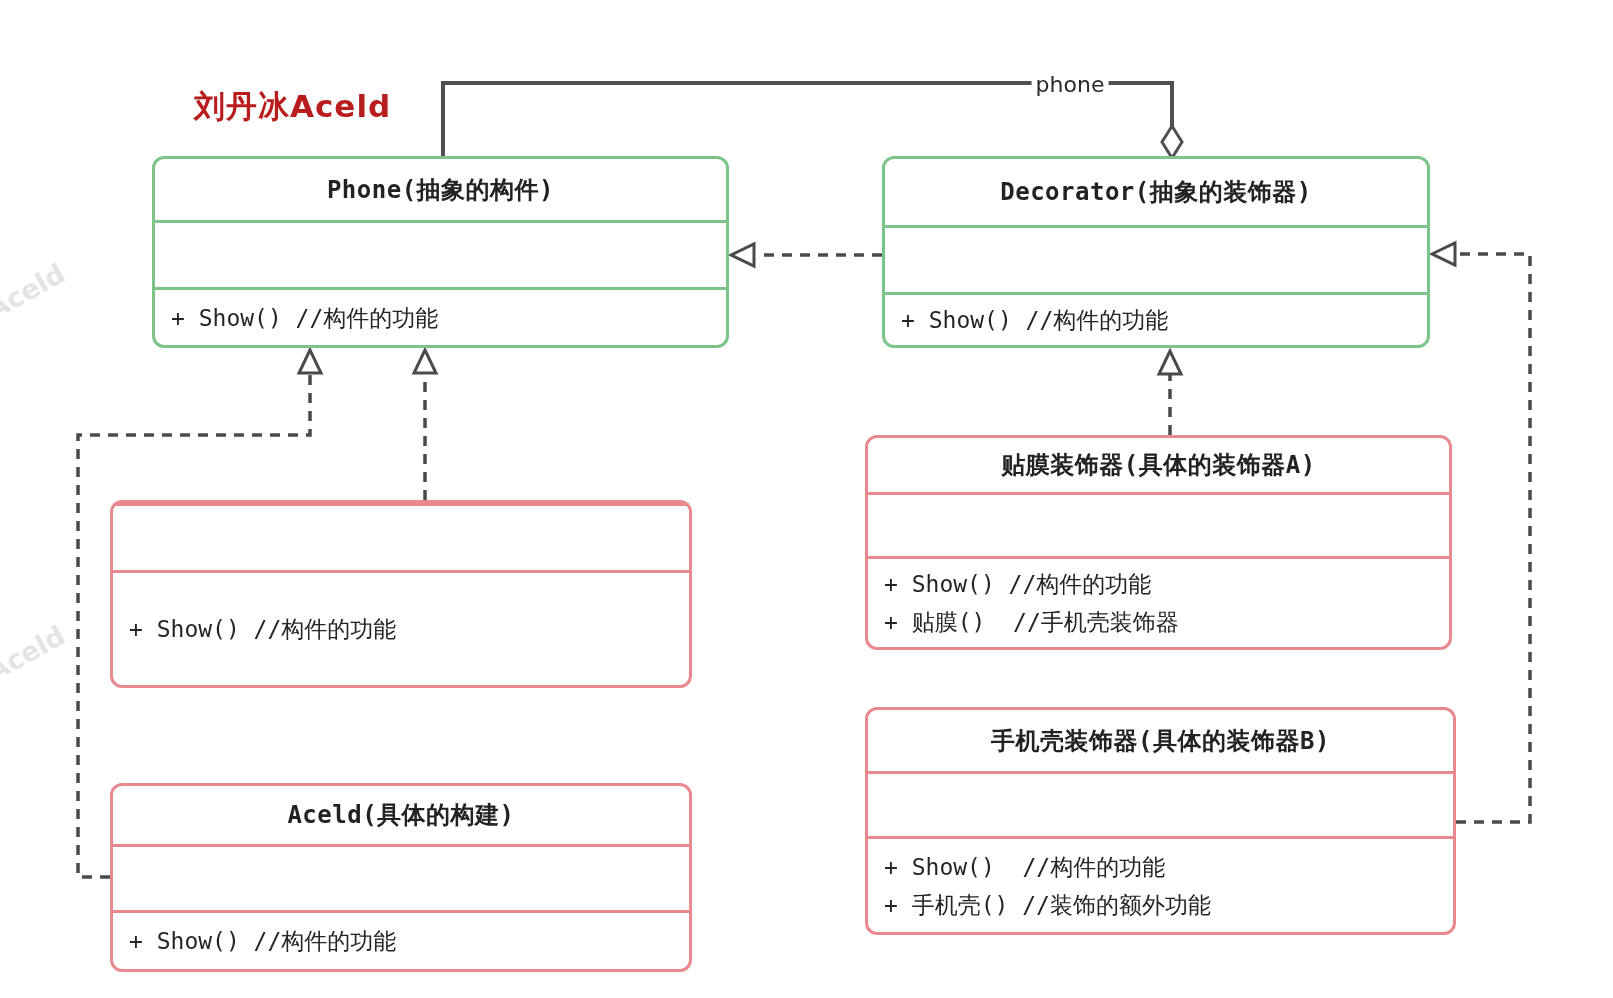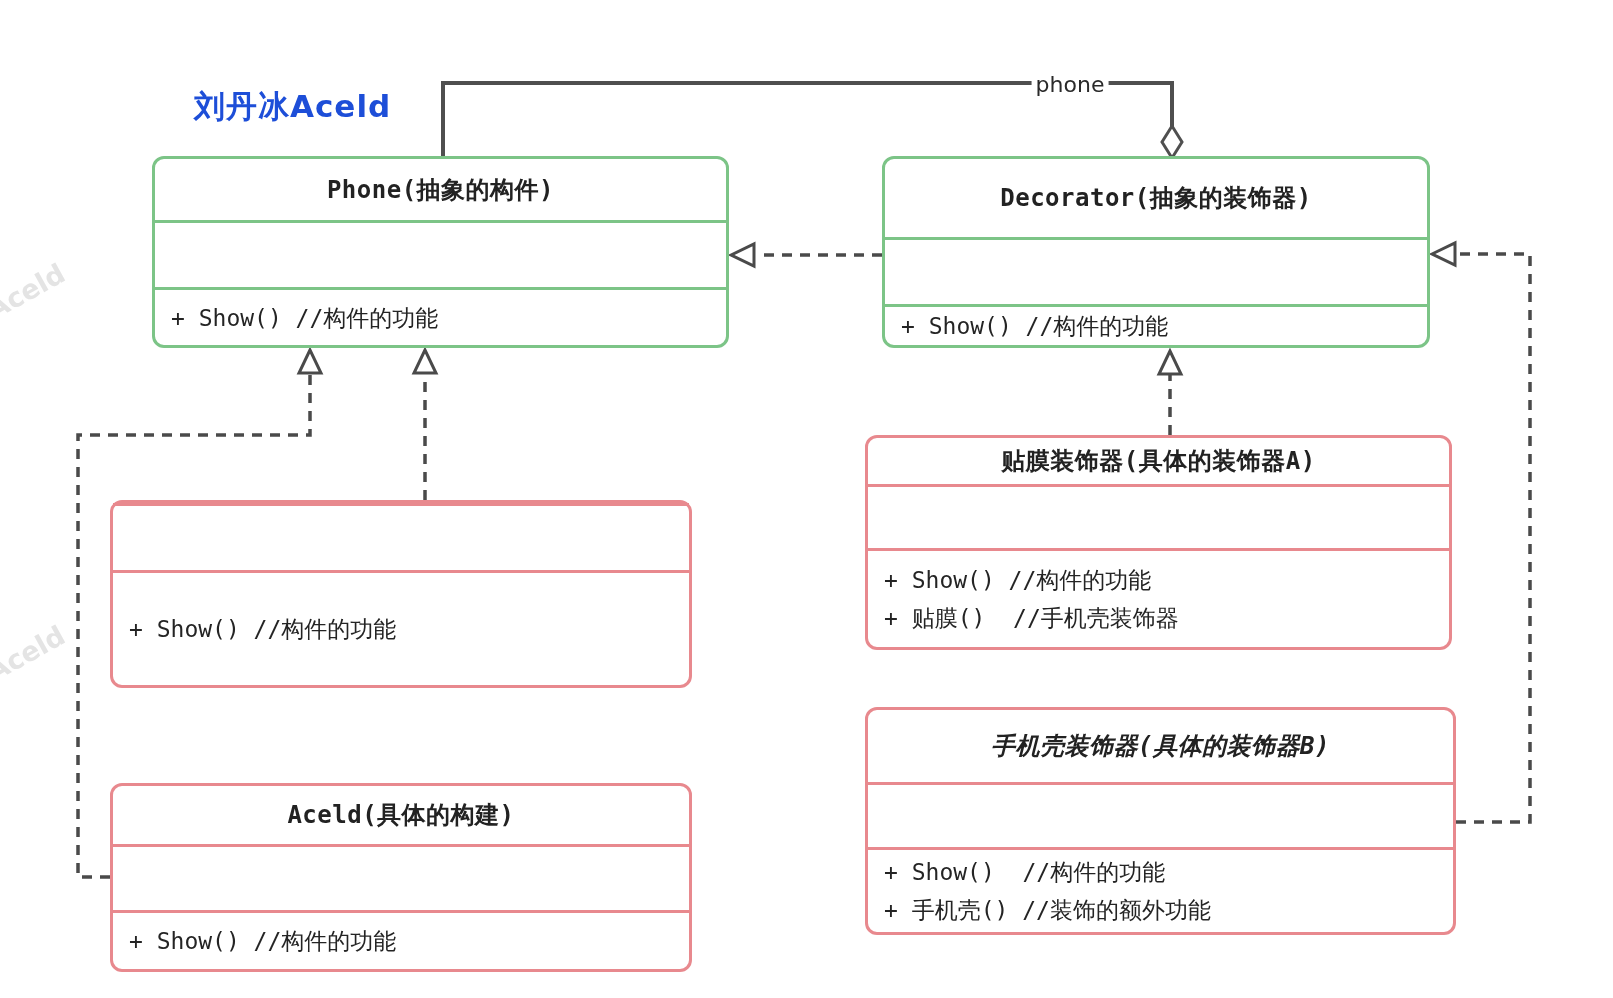--- a/index.html
+++ b/index.html
@@ -79,21 +79,21 @@
     color: #2a2a2a;
     transform: translate(-50%, -50%);
     font-family: "DejaVu Sans", "Liberation Sans", sans-serif;
   }
   .watermark-main {
     position: absolute;
     left: 194px;
     top: 86px;
     font-size: 31px;
     font-weight: bold;
-    color: #1d4ed8;
+    color: #b91c1c;
     font-family: "DejaVu Sans", "Liberation Sans", sans-serif;
     letter-spacing: 1px;
   }
   .watermark-side {
     position: absolute;
     font-size: 27px;
     font-weight: bold;
     color: #e4e4e4;
     transform: rotate(-29deg);
     font-family: "DejaVu Sans", "Liberation Sans", sans-serif;
@@ -135,21 +135,21 @@
 
   <div class="class-box abstract" style="left:152px; top:156px; width:577px; height:192px;">
     <div class="cls-title" style="height:61px;">Phone(抽象的构件)</div>
     <div class="cls-fields" style="height:67px;"></div>
     <div class="cls-methods">
       <div class="method-line">+ Show() //构件的功能</div>
     </div>
   </div>
 
   <div class="class-box abstract" style="left:882px; top:156px; width:548px; height:192px;">
-    <div class="cls-title" style="height:78px;">Decorator(抽象的装饰器)</div>
+    <div class="cls-title" style="height:66px;">Decorator(抽象的装饰器)</div>
     <div class="cls-fields" style="height:67px;"></div>
     <div class="cls-methods">
       <div class="method-line">+ Show() //构件的功能</div>
     </div>
   </div>
 
   <div class="class-box concrete" style="left:110px; top:500px; width:582px; height:188px;">
     <div class="cls-fields" style="height:67px;"></div>
     <div class="cls-methods">
       <div class="method-line">+ Show() //构件的功能</div>
@@ -158,30 +158,30 @@
 
   <div class="class-box concrete" style="left:110px; top:783px; width:582px; height:189px;">
     <div class="cls-title" style="height:58px;">Aceld(具体的构建)</div>
     <div class="cls-fields" style="height:66px;"></div>
     <div class="cls-methods">
       <div class="method-line">+ Show() //构件的功能</div>
     </div>
   </div>
 
   <div class="class-box concrete" style="left:865px; top:435px; width:587px; height:215px;">
-    <div class="cls-title" style="height:46px;">贴膜装饰器(具体的装饰器A)</div>
+    <div class="cls-title" style="height:54px;">贴膜装饰器(具体的装饰器A)</div>
     <div class="cls-fields" style="height:64px;"></div>
     <div class="cls-methods">
       <div class="method-line">+ Show() //构件的功能</div>
       <div class="method-line">+ 贴膜()  //手机壳装饰器</div>
     </div>
   </div>
 
   <div class="class-box concrete" style="left:865px; top:707px; width:591px; height:228px;">
-    <div class="cls-title" style="height:72px;font-style:italic;">手机壳装饰器(具体的装饰器B)</div>
+    <div class="cls-title" style="height:61px;">手机壳装饰器(具体的装饰器B)</div>
     <div class="cls-fields" style="height:65px;"></div>
     <div class="cls-methods">
       <div class="method-line">+ Show()  //构件的功能</div>
       <div class="method-line">+ 手机壳() //装饰的额外功能</div>
     </div>
   </div>
 
 </div>
 
 </body></html>

